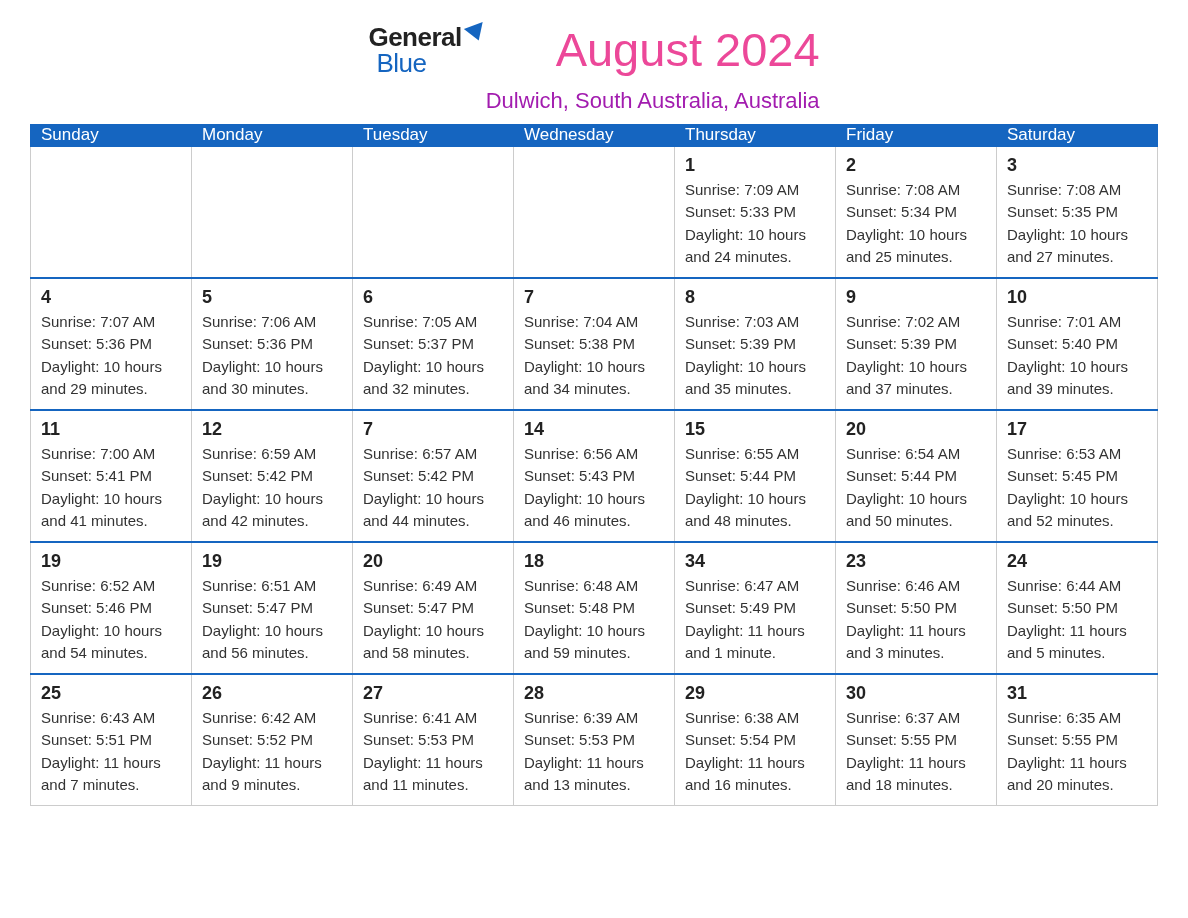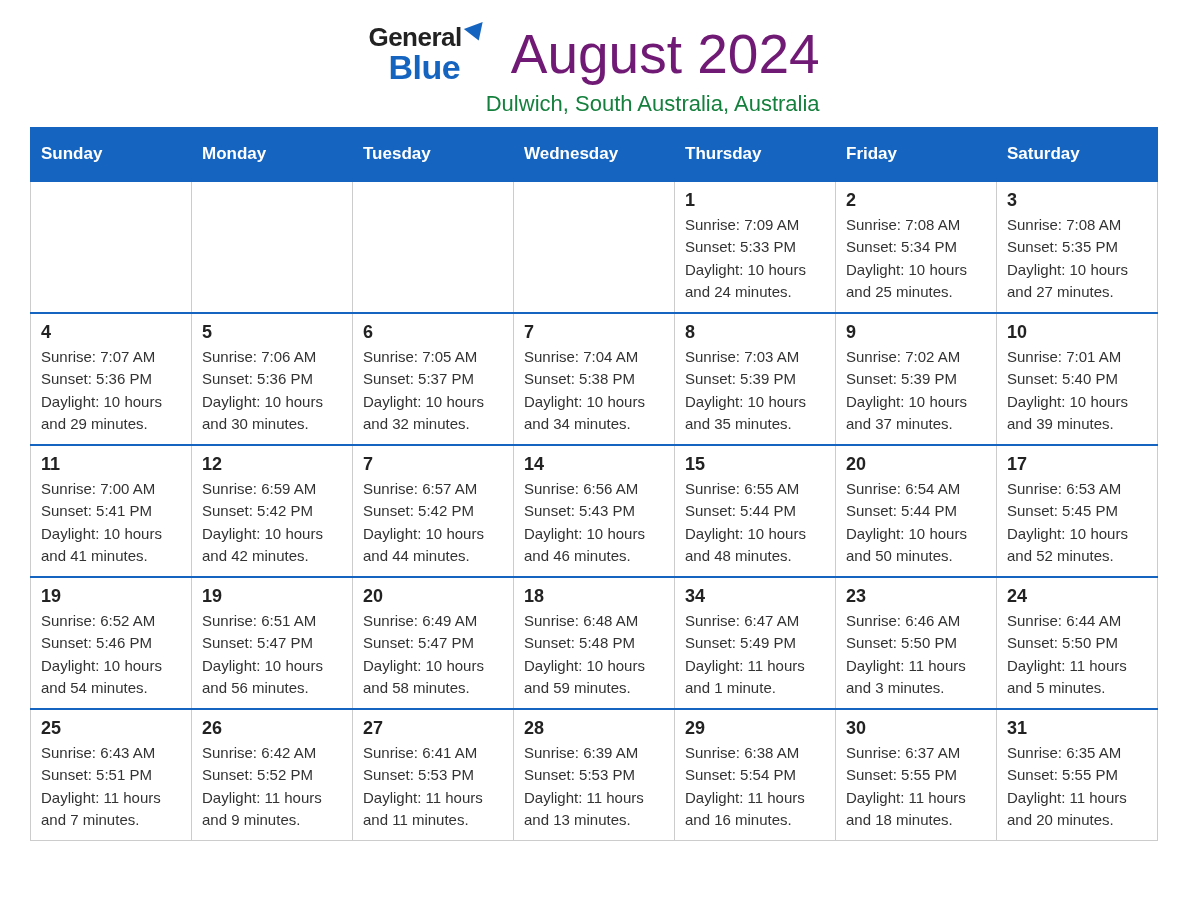--- a/index.html
+++ b/index.html
@@ -21,26 +21,26 @@
       align-items: flex-start;
     }
     .logo-general {
       font-size: 26px;
       font-weight: bold;
       color: #222;
       letter-spacing: -0.5px;
       line-height: 1;
     }
     .logo-blue {
-      font-size: 34px;
-      font-weight: bold;
+      font-size: 26px;
+      font-weight: normal;
       color: #1565c0;
       letter-spacing: -0.5px;
       line-height: 1;
-      margin-left: 20px;
+      margin-left: 8px;
     }
     .logo-triangle {
       display: inline-block;
       width: 0;
       height: 0;
       border-left: 10px solid transparent;
       border-right: 10px solid transparent;
       border-top: 16px solid #1565c0;
       margin-left: 4px;
       vertical-align: middle;
@@ -49,42 +49,42 @@
       top: -4px;
     }
     .logo-row1 {
       display: flex;
       align-items: center;
     }
     .title-block {
       text-align: right;
     }
     .month-title {
-      font-size: 55px;
+      font-size: 47px;
       font-weight: 300;
-      color: #701a75;
+      color: #ec4899;
       line-height: 1.1;
     }
     .location-title {
       font-size: 22px;
-      color: #15803d;
+      color: #a21caf;
       font-weight: normal;
-      margin-top: 6px;
+      margin-top: 12px;
     }
     .calendar {
       width: 100%;
       border-collapse: collapse;
       margin-top: 8px;
     }
     .calendar th {
       background-color: #1565c0;
       color: #fff;
       font-size: 17px;
-      font-weight: bold;
-      padding: 16px 10px;
+      font-weight: normal;
+      padding: 0 10px;
       text-align: left;
       border: 1px solid #1565c0;
     }
     .calendar td {
       vertical-align: top;
       padding: 8px 10px;
       border: 1px solid #ccc;
       font-size: 13.5px;
       color: #222;
       width: 14.28%;

